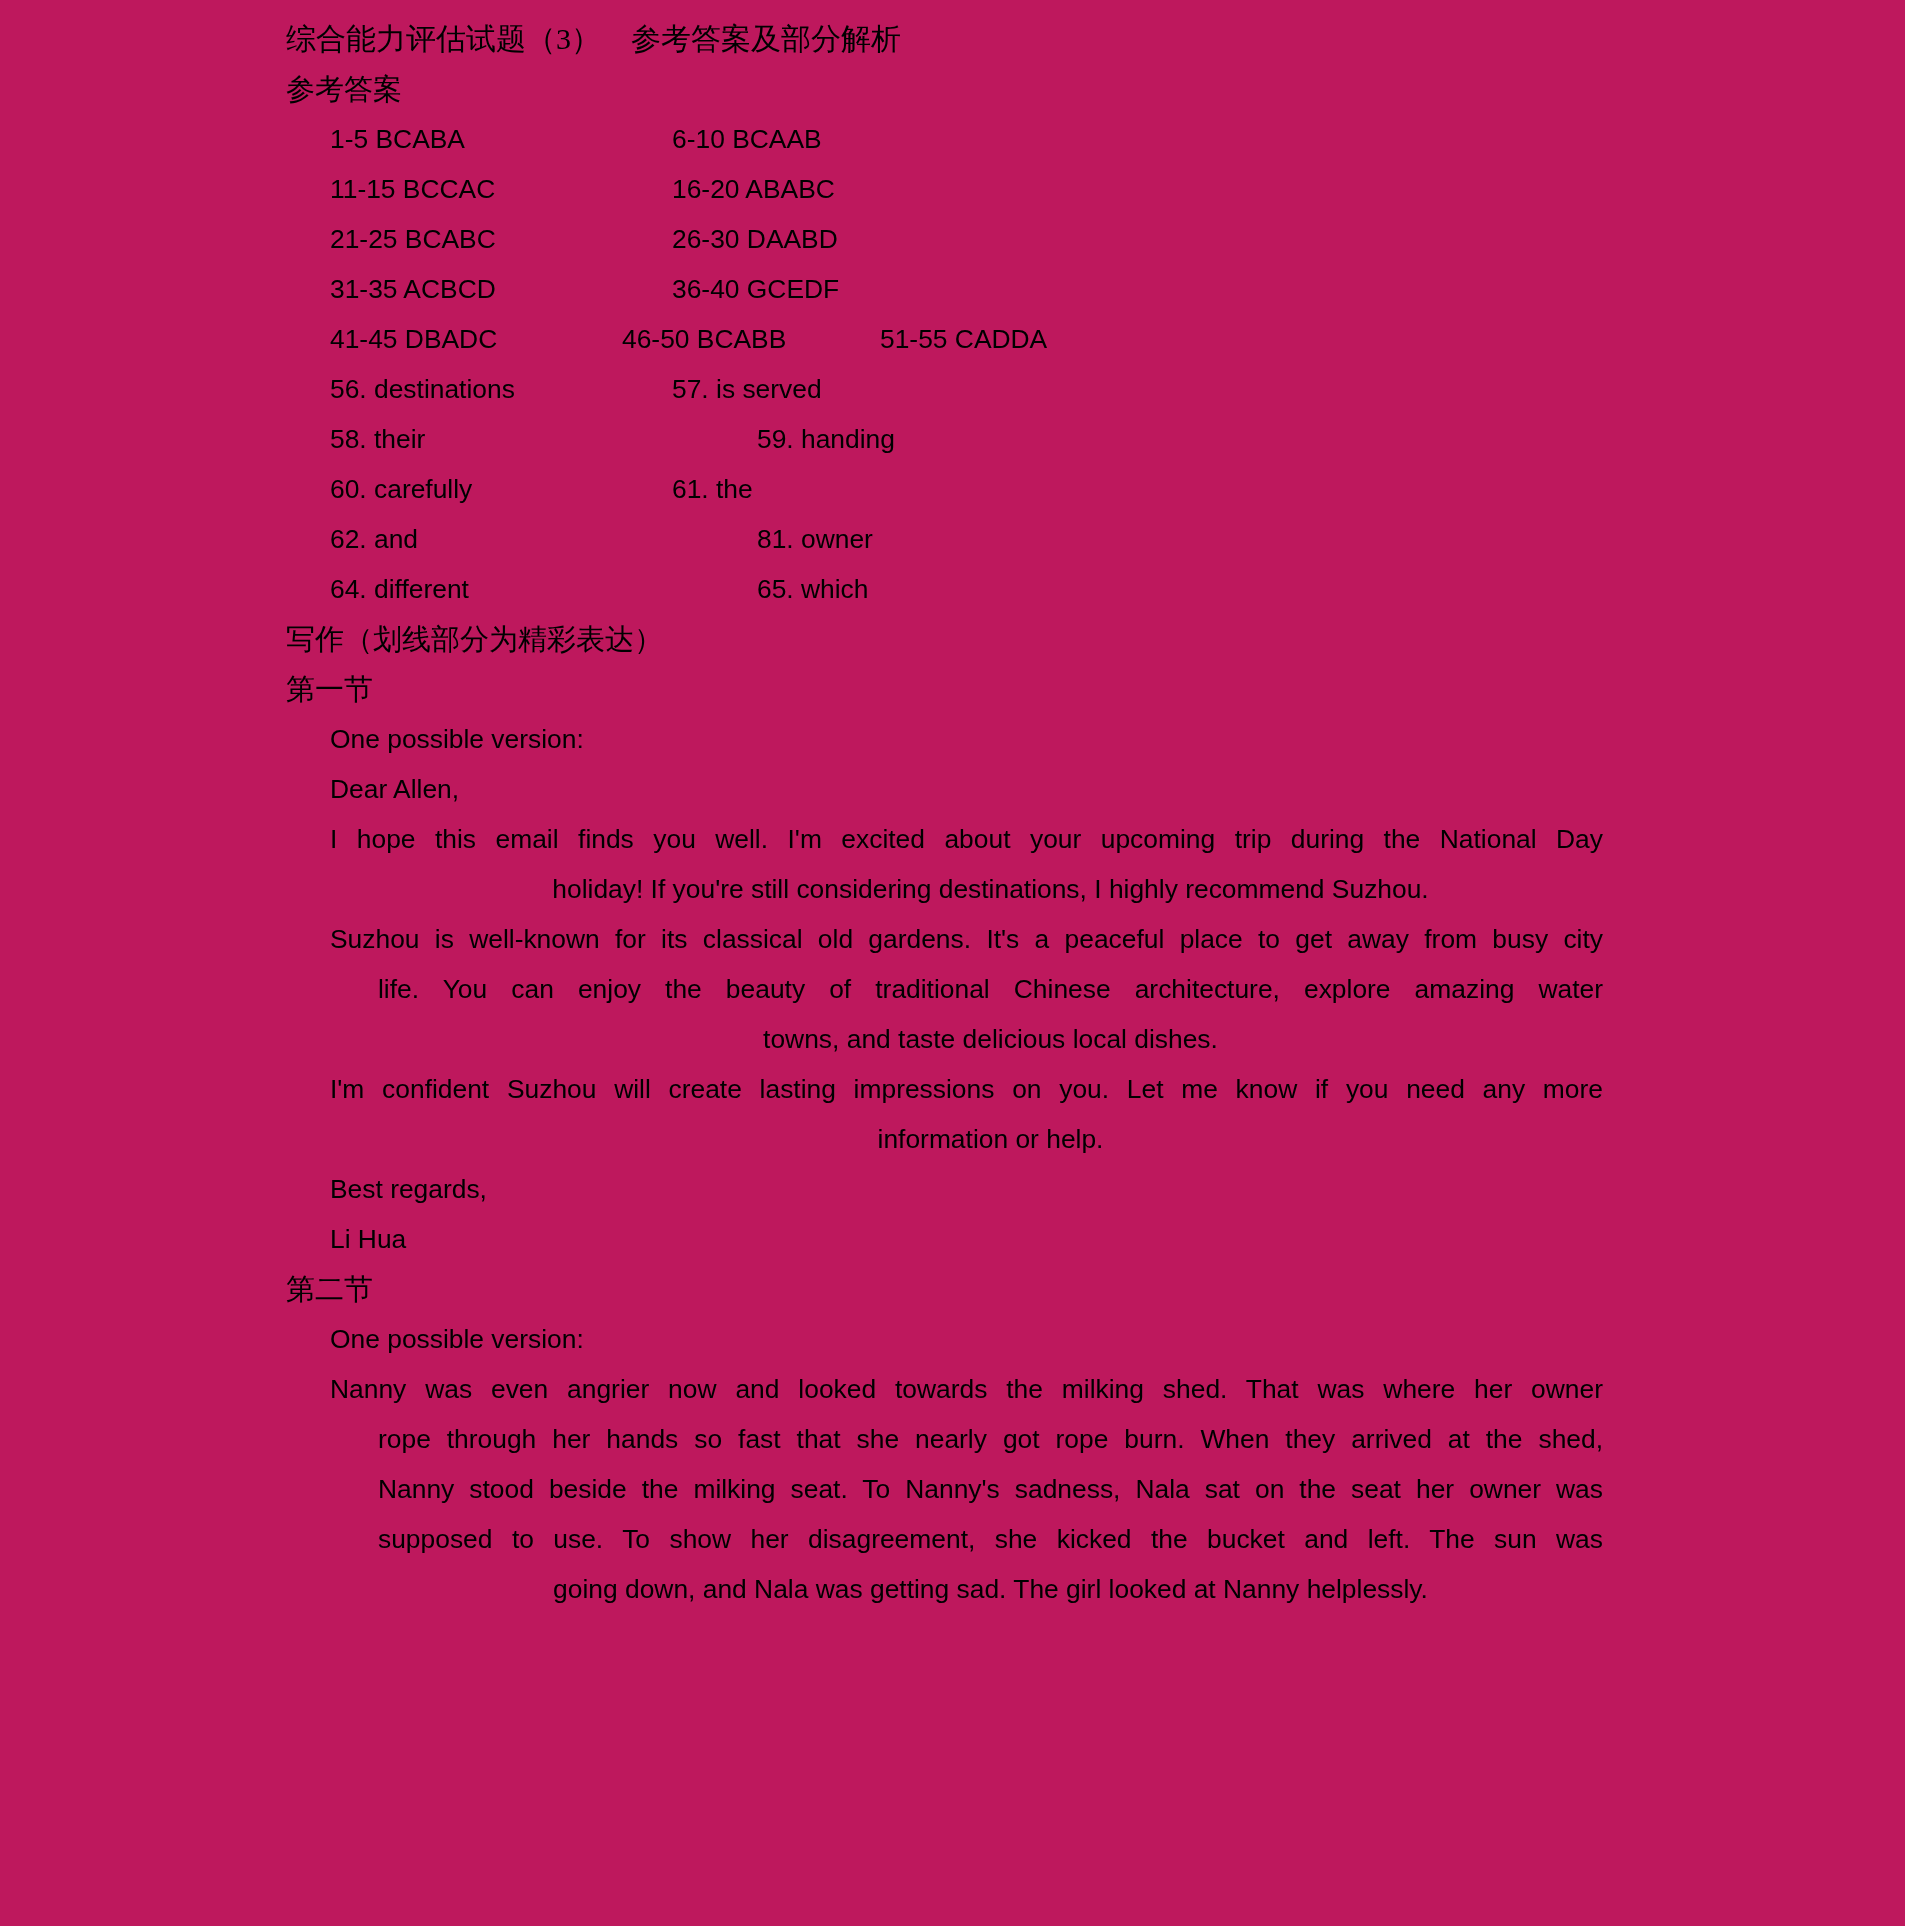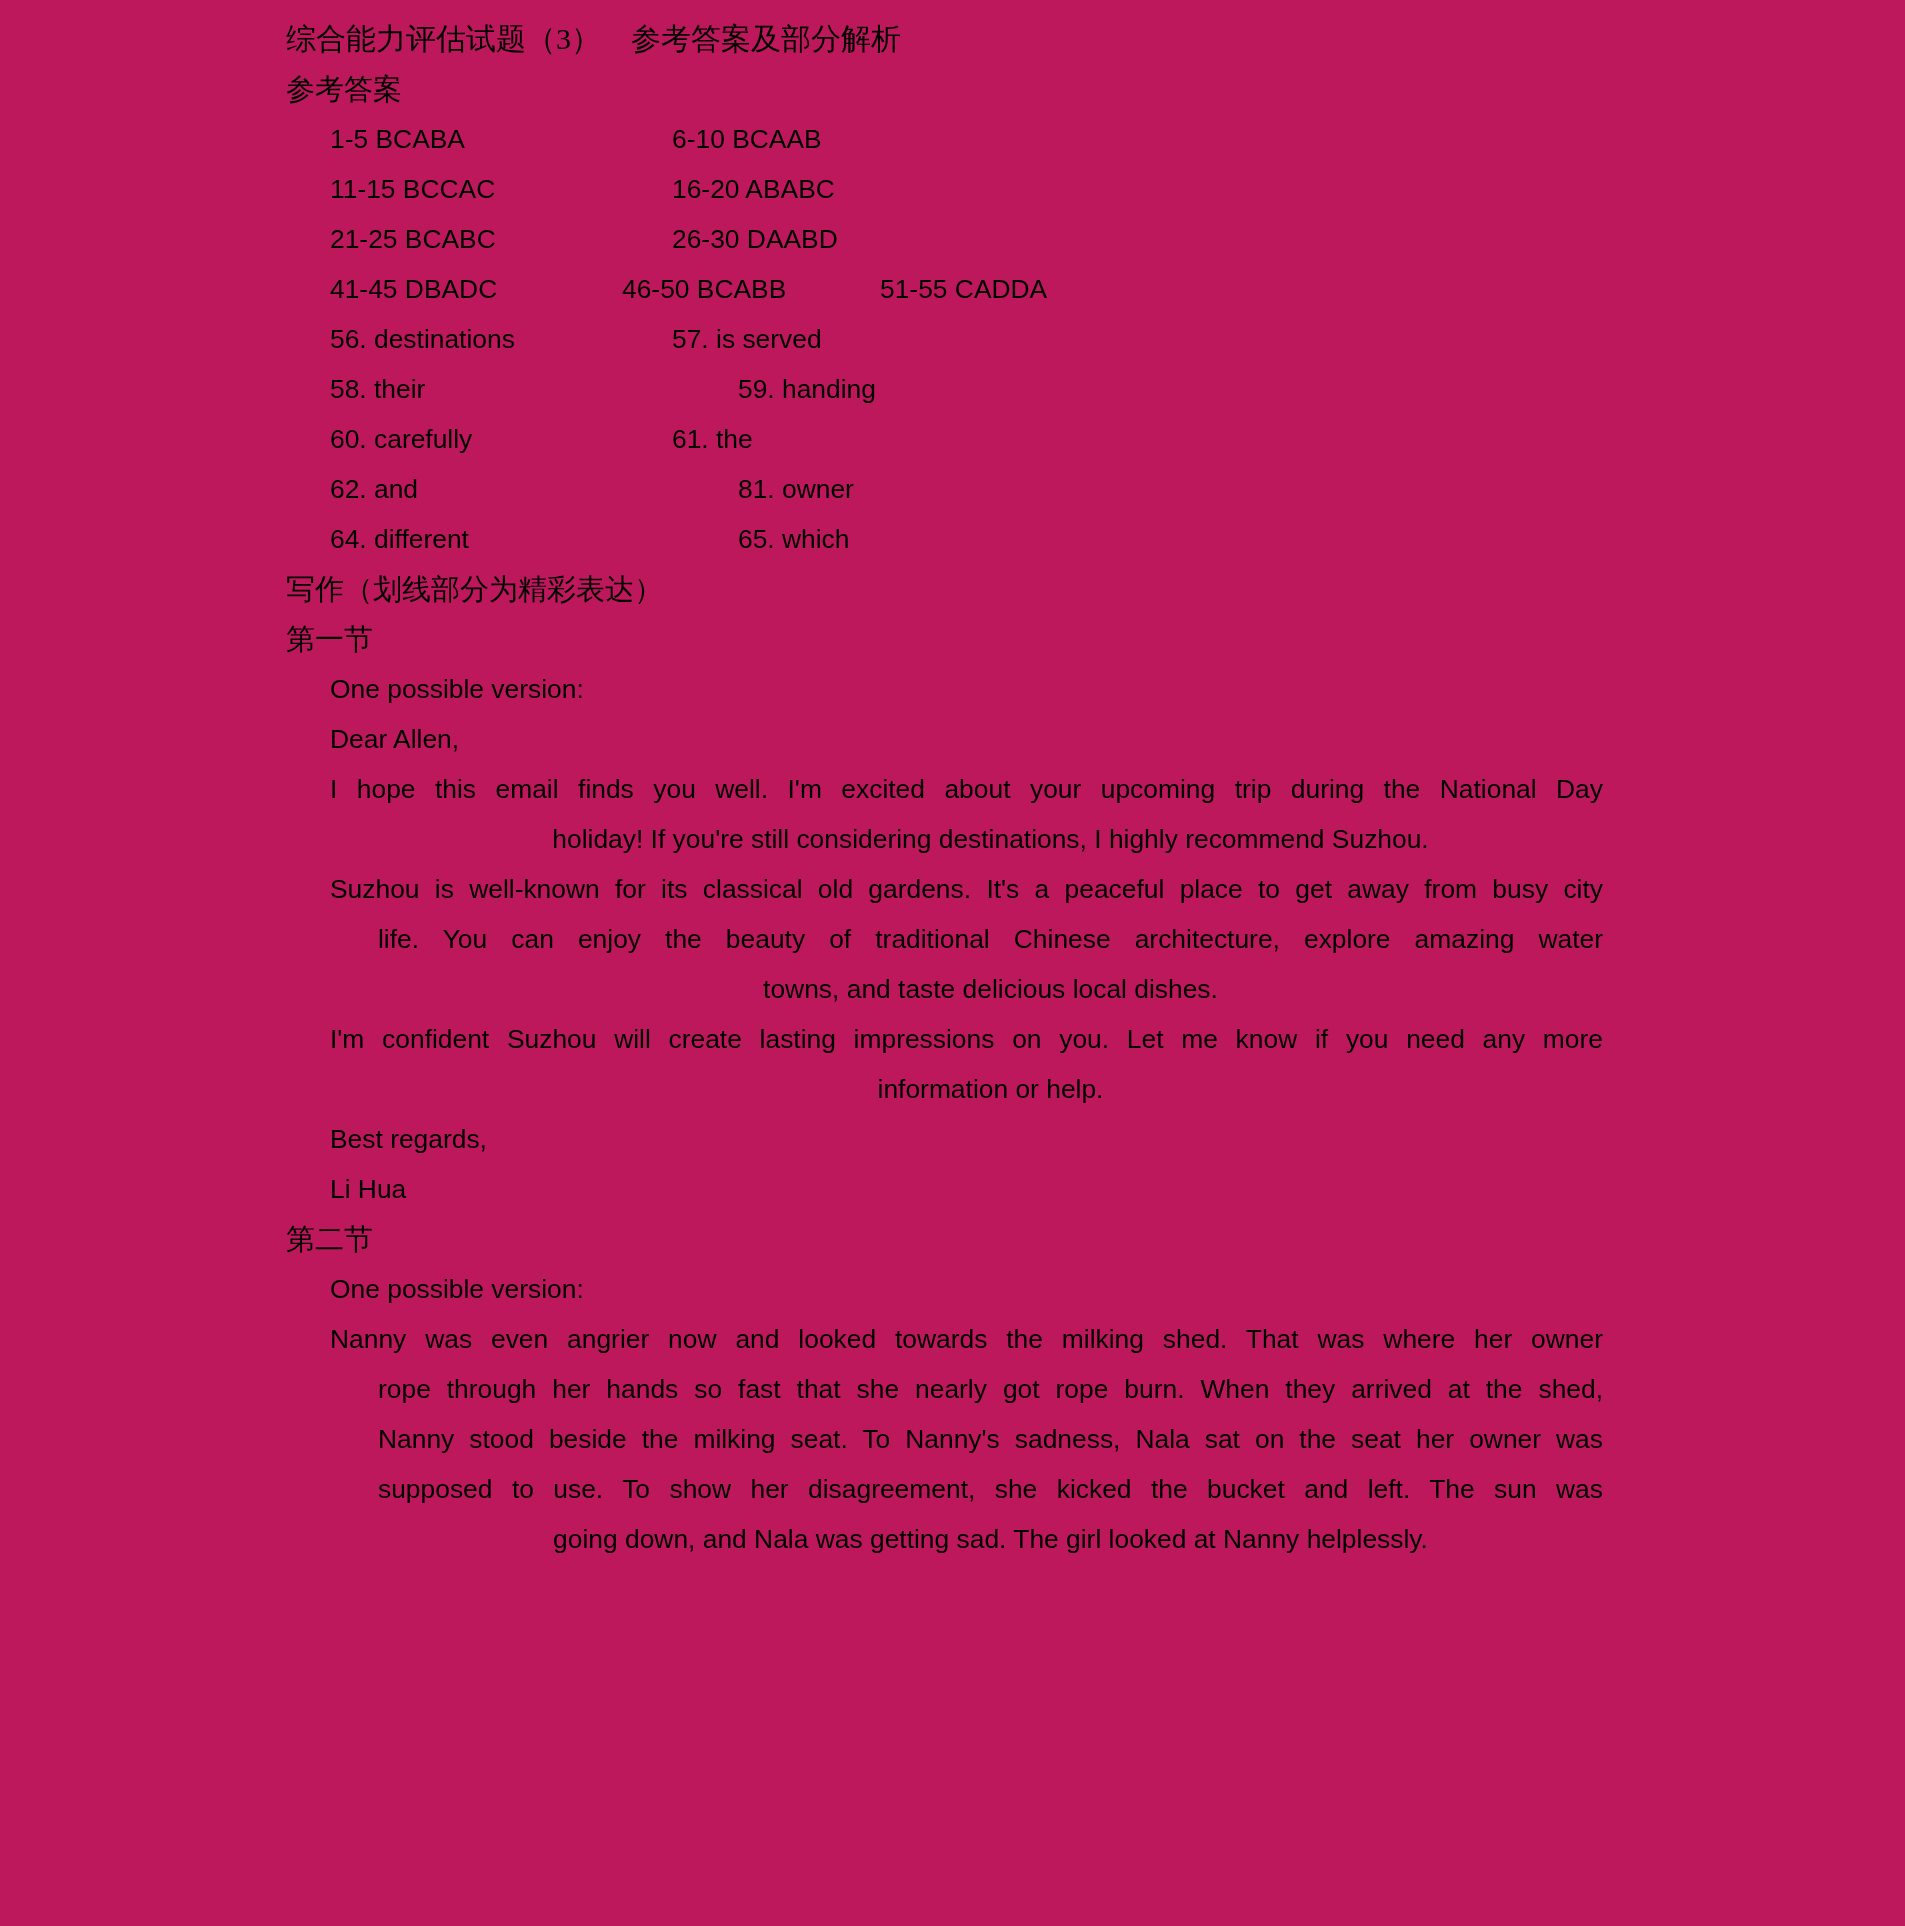--- a/index.html
+++ b/index.html
@@ -44,21 +44,21 @@
     text-align:center;
   }
   .tab{
     position:absolute;
     top:0;
     white-space:pre;
   }
   .x0{left:0;}
   .x689{left:292px;}
   .x855{left:342px;}
-  .x1020{left:408px;}
+  .x1020{left:427px;}
   .x1375{left:550px;}
 </style>
 </head>
 <body>
 
 <div class="page">
   <div class="content">
 
     <div class="ln zh title">综合能力评估试题（3）　参考答案及部分解析</div>
 
@@ -72,20 +72,24 @@
     <div class="ln en">
       <span class="tab x0">11-15 BCCAC</span>
       <span class="tab x855">16-20 ABABC</span>
     </div>
 
     <div class="ln en">
       <span class="tab x0">21-25 BCABC</span>
       <span class="tab x855">26-30 DAABD</span>
     </div>
 
+    <div class="ln en">
+      <span class="tab x0">31-35 ACBCD</span>
+      <span class="tab x855">36-40 GCEDF</span>
+    </div>
 
     <div class="ln en">
       <span class="tab x0">41-45 DBADC</span>
       <span class="tab x689">46-50 BCABB</span>
       <span class="tab x1375">51-55 CADDA</span>
     </div>
 
     <div class="ln en">
       <span class="tab x0">56. destinations</span>
       <span class="tab x855">57. is served</span>

